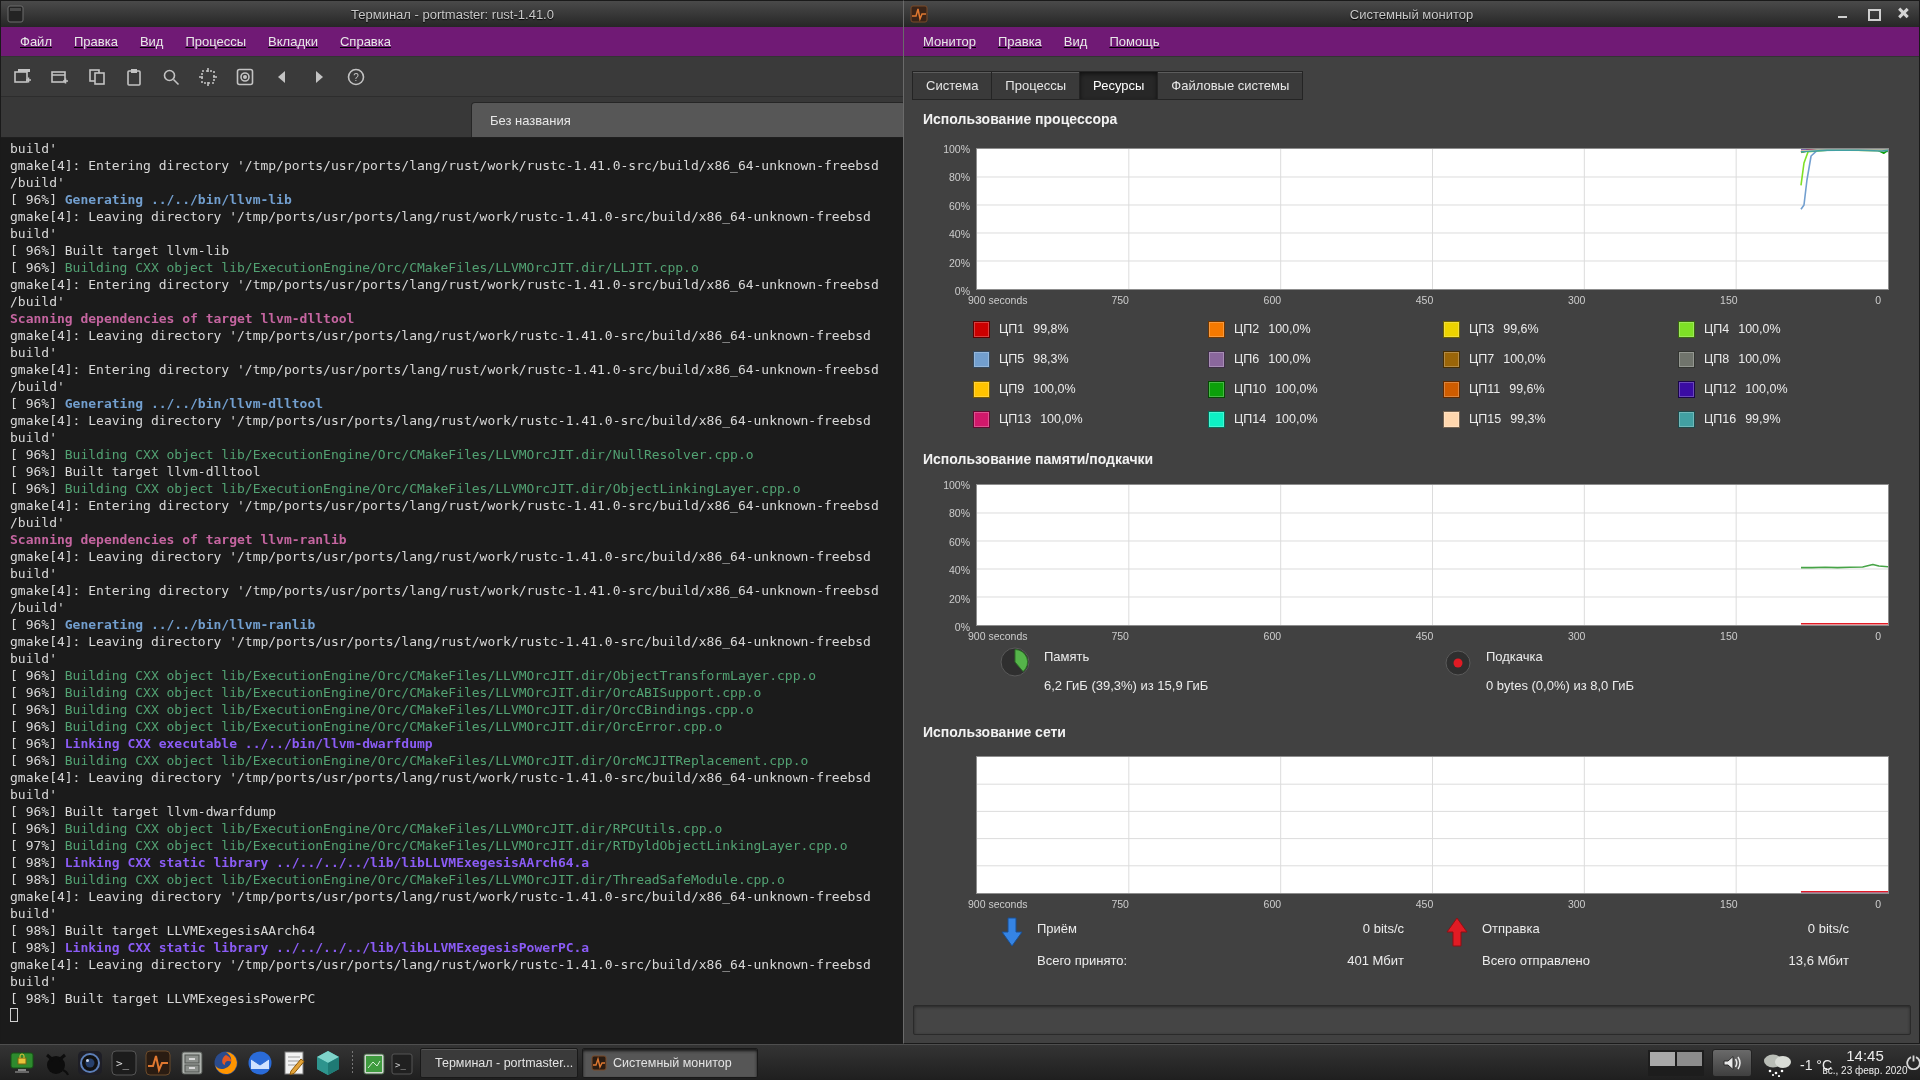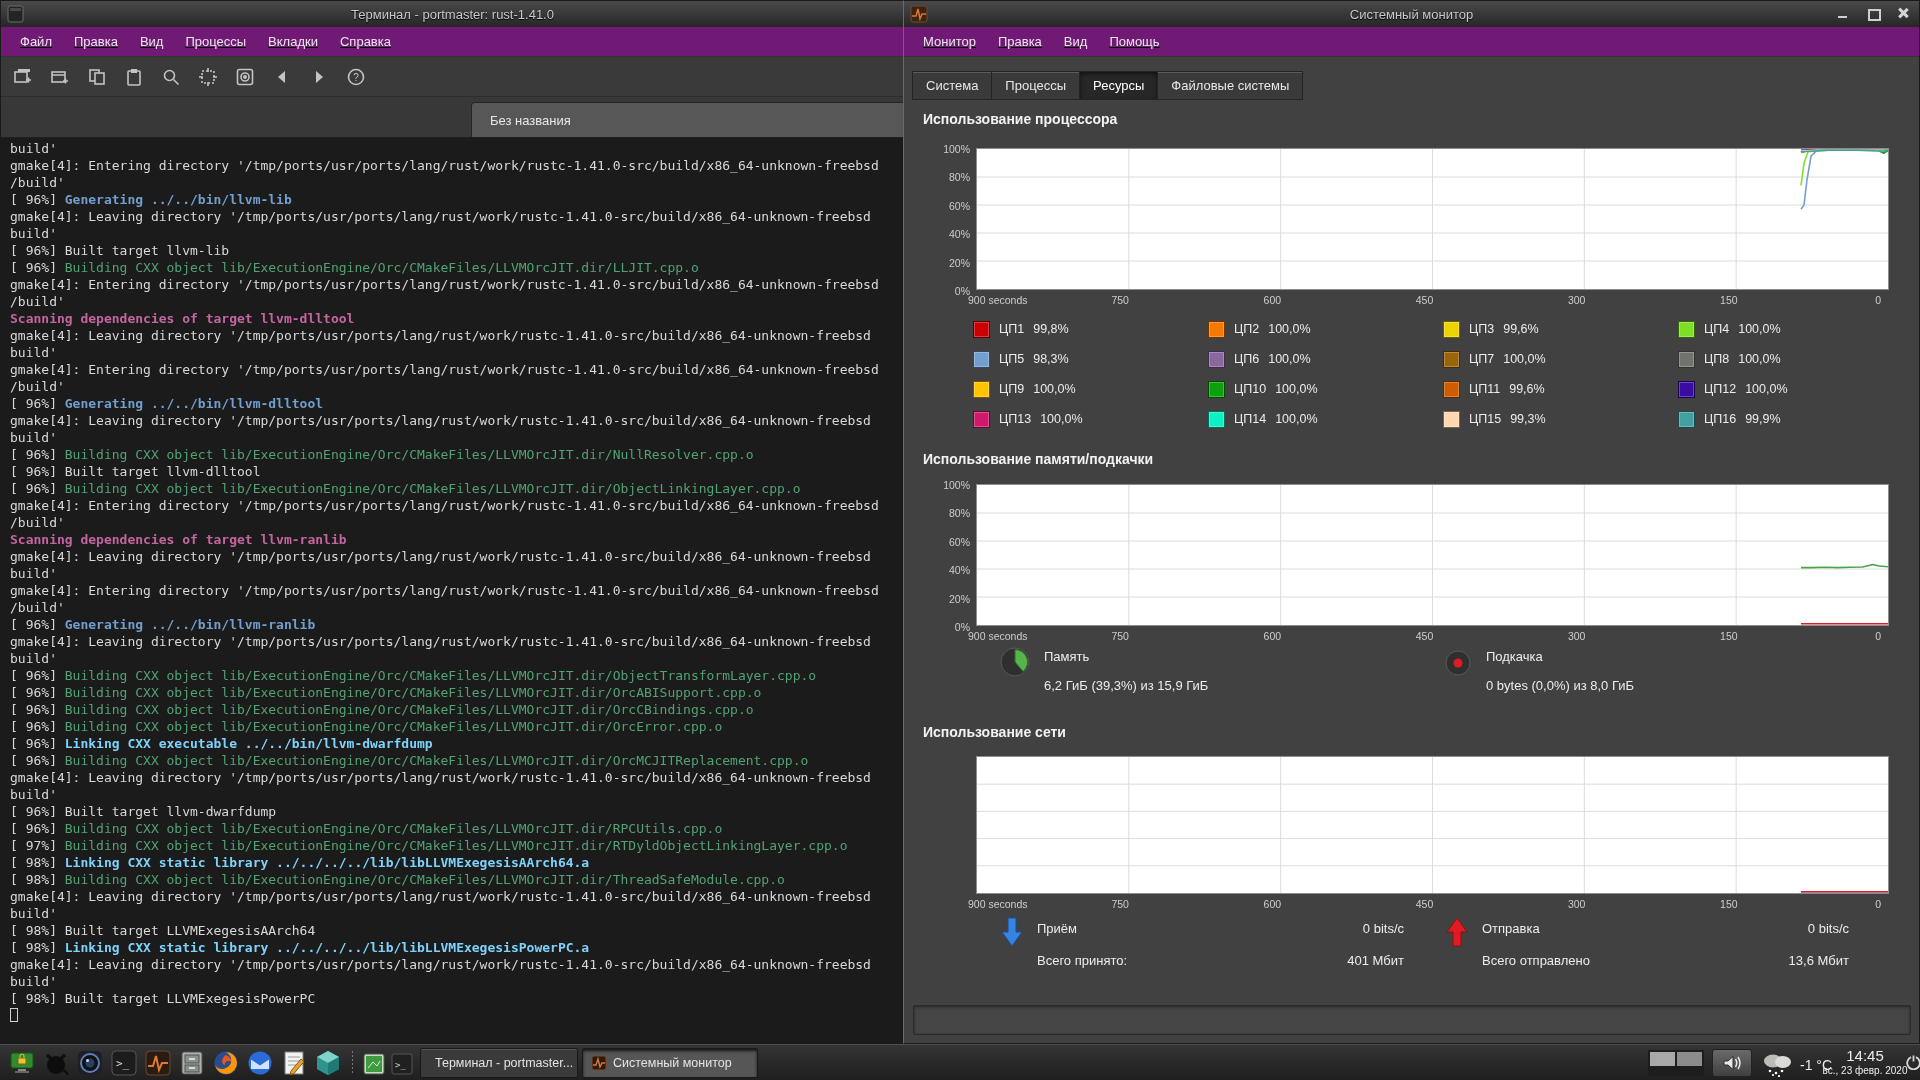--- a/index.html
+++ b/index.html
@@ -41,21 +41,21 @@
   .tab-close { position:absolute; right:10px; width:14px; height:14px; }
   .tab-close::before,.tab-close::after { content:""; position:absolute; left:6px; top:1px; width:2.5px; height:12px; background:#b9b9b9; border-radius:1px; }
   .tab-close::before { transform:rotate(45deg);} .tab-close::after { transform:rotate(-45deg);}
   #term-body { position:absolute; left:0; right:0; top:137px; bottom:0; background:#1b1b1b;
                font-family:"DejaVu Sans Mono", monospace; font-size:13px; line-height:17px;
                padding:2px 0 0 9px; overflow:hidden; }
   .term-line { white-space:pre; overflow:hidden; height:17px; color:#d8d8d8; }
   .tw { color:#d8d8d8; }
   .tb { color:#729fcf; font-weight:bold; }
   .tg { color:#52a273; }
-  .tG { color:#7dd3fc; font-weight:bold; }
+  .tG { color:#8b5cf6; font-weight:bold; }
   .tm { color:#c565a0; font-weight:bold; }
   .cursor { display:inline-block; width:8px; height:14px; border:1px solid #cfcfcf; vertical-align:-2px; }
 
   
   #mon-win { left:903px; top:0; width:1017px; height:1044px; background:#414141; border-left:1px solid #6a6a6a; }
   #mon-tabs { position:absolute; left:8px; top:70px; height:29px; display:flex; }
   .mtab { font-size:13px; color:#e6e6e6; padding:6px 13px 7px; background:#3a3a3a;
           border:1px solid #242424; border-right:none; box-shadow:inset 0 1px 0 #5c5c5c; }
   .mtab:last-child { border-right:1px solid #242424; }
   .mtab.active { background:#272727; box-shadow:inset 0 2px 4px #111; color:#fff; }

